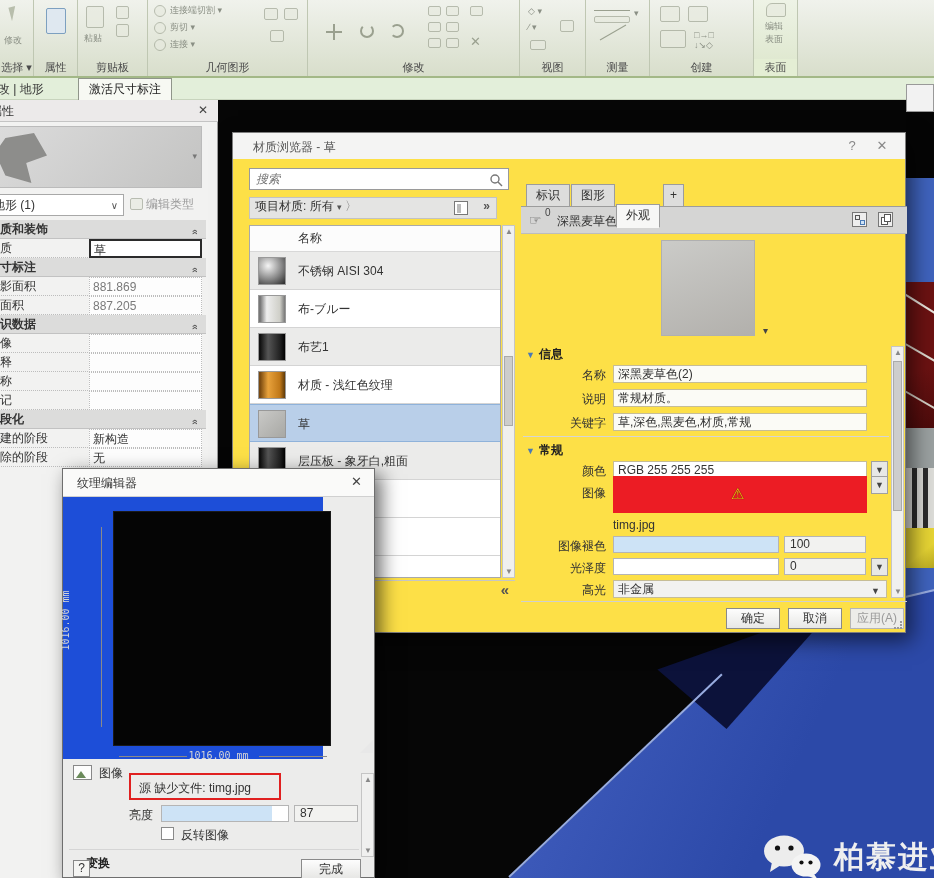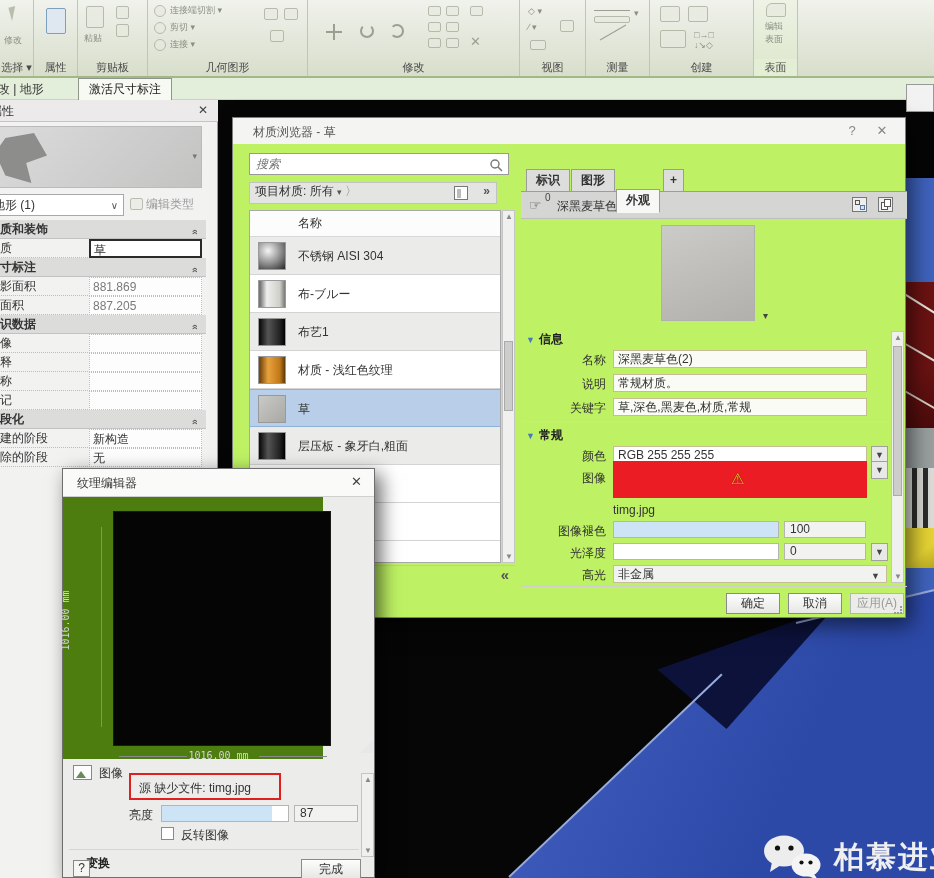--- a/index.html
+++ b/index.html
@@ -51,21 +51,21 @@
   .prow{position:absolute;left:0;width:222px;height:19px;line-height:18px;}
   .prow .plab{position:absolute;left:4px;top:0;width:100px;height:19px;overflow:hidden;white-space:nowrap;border-bottom:1px dotted #bdbdbd;}
   .prow .pval{position:absolute;left:105px;top:0;width:113px;height:19px;border:1px dotted #bdbdbd;background:#fdfdfd;padding-left:3px;overflow:hidden;white-space:nowrap;}
   .phead{position:absolute;left:0;width:222px;height:19px;background:#dcdcdb;border-bottom:1px solid #c2c2c2;font-weight:bold;line-height:18px;}
   .phead .plab{padding-left:4px;}
   .chev{position:absolute;right:8px;top:3px;font-size:10px;color:#555;transform:rotate(-90deg);display:inline-block;}
   .pval.strong{border:2px solid #2b2b2b;background:#fff;}
   .pval.grey{color:#7a7a7a;}
 
   
-  #matDlg{left:232px;top:117px;width:674px;height:501px;background:#bef264;border:1px solid #7e7e7e;box-shadow:6px 8px 20px rgba(0,0,0,.55);font-size:12px;color:#333;}
+  #matDlg{left:232px;top:132px;width:674px;height:501px;background:#fde047;border:1px solid #7e7e7e;box-shadow:6px 8px 20px rgba(0,0,0,.55);font-size:12px;color:#333;}
   #matTitle{left:0;top:0;width:672px;height:26px;background:#f4f4f3;}
   #matTitleText{left:20px;top:6px;color:#555;}
   .winbtn{position:absolute;top:4px;width:22px;height:18px;text-align:center;color:#888;font-size:13px;line-height:18px;}
   #searchBox{left:16px;top:35px;width:260px;height:22px;background:#fff;border:1px solid #9a9a9a;}
   #searchInput{position:absolute;left:4px;top:1px;width:225px;height:18px;border:none;outline:none;font-style:italic;font-size:12px;color:#666;background:transparent;}
   #filterRow{left:16px;top:64px;width:248px;height:22px;background:#e4e4e3;border:1px solid #c2c2c2;line-height:16px;}
   #matList{left:16px;top:92px;width:252px;height:353px;background:#fff;border:1px solid #a9a9a9;overflow:hidden;}
   #listHeader{left:0;top:0;width:250px;height:26px;background:#fcfcfc;border-bottom:1px solid #d8d8d8;line-height:25px;}
   .mrow{position:absolute;left:0;width:250px;height:38px;border-bottom:1px solid #d4d4d4;}
   .mrow.alt{background:#ebebea;}
@@ -75,21 +75,21 @@
   .th-sphere{background:radial-gradient(circle at 35% 30%,#f5f5f5,#888 55%,#333 95%);}
   .th-cyl-white{background:linear-gradient(90deg,#777 5%,#eee 30%,#cfcfc8 80%,#777);}
   .th-cyl-dark{background:linear-gradient(90deg,#111 5%,#555 35%,#222 80%,#000);}
   .th-cyl-orange{background:linear-gradient(90deg,#7a4a10 5%,#e8a23c 35%,#c07818 80%,#5e3a08);}
   .th-flat{background:linear-gradient(135deg,#c9c9c7,#a8a8a4);}
   #listScroll{left:269px;top:92px;width:13px;height:353px;background:#f0f0ef;border:1px solid #c5c5c5;}
   .scrollThumb{position:absolute;left:1px;width:9px;background:#cdcdcc;border:1px solid #aaa;}
   #collapseBar{left:16px;top:447px;width:266px;height:20px;border-top:1px solid #c5c5c5;}
   #collapseBtn{position:absolute;right:6px;top:0px;font-size:15px;color:#555;font-weight:bold;}
 
-  #tabsRow{left:288px;top:48px;width:386px;height:26px;border-bottom:1px solid #9c9c9c;font-weight:bold;}
+  #tabsRow{left:288px;top:48px;width:386px;height:26px;border-bottom:1px solid #9c9c9c;}
   .tab{position:absolute;top:3px;height:23px;padding:0 9px;background:#dddddc;border:1px solid #9c9c9c;line-height:21px;}
   .tab.active{background:#f7f7f6;height:24px;border-bottom:1px solid #f7f7f6;z-index:2;}
   #assetBar{left:288px;top:74px;width:386px;height:27px;background:#d5d5d4;border-bottom:1px solid #bdbdbd;}
   #assetName{position:absolute;left:36px;top:6px;}
   #usesHand{position:absolute;left:8px;top:5px;color:#555;font-size:14px;}
   #usesNum{position:absolute;left:24px;top:0px;font-size:10px;color:#444;}
   .minibox{position:absolute;top:5px;width:15px;height:15px;border:1px solid #777;background:#eee;}
   #preview{left:428px;top:107px;width:94px;height:96px;background:linear-gradient(160deg,#cbcbc8,#b2b0ac);border:1px solid #b0b0b0;}
   #prevCaret{left:530px;top:192px;color:#444;font-size:10px;}
   .sectionHead{position:absolute;font-weight:bold;color:#222;}
@@ -104,21 +104,21 @@
   .valbox{position:absolute;left:551px;width:82px;height:17px;background:#f2f2f0;border:1px solid #b5b5b5;padding-left:5px;line-height:15px;}
   #rpScroll{left:658px;top:213px;width:13px;height:252px;background:#f0f0ef;border:1px solid #c5c5c5;}
   .sArrow{position:absolute;left:2px;font-size:8px;color:#888;}
   #dlgBtns{left:288px;top:468px;width:386px;height:33px;border-top:1px solid #cfcfcf;}
   .dbtn{position:absolute;top:6px;width:54px;height:21px;background:linear-gradient(#fdfdfd,#e7e7e5);border:1px solid #8a8a8a;text-align:center;line-height:19px;}
   .dbtn.disabled{color:#9a9a9a;border-color:#b5b5b5;background:#ecece9;}
 
   
   #texDlg{left:62px;top:468px;width:313px;height:410px;background:#ececeb;border:1px solid #6e6e6e;box-shadow:6px 6px 18px rgba(0,0,0,.6);font-size:12px;color:#333;}
   #texTitle{left:0;top:0;width:311px;height:28px;background:#fafaf9;border-bottom:1px solid #d0d0d0;}
-  #texDark{left:0;top:28px;width:260px;height:262px;background:#4d7c0f;}
+  #texDark{left:0;top:28px;width:260px;height:262px;background:#1d4ed8;}
   #texImg{left:50px;top:14px;width:218px;height:235px;background:#050505;border:1px solid #1a1a1a;}
   #vdim{left:-28px;top:118px;transform:rotate(-90deg);transform-origin:center;color:#d5d5d5;font-size:10px;font-family:"DejaVu Sans Mono",monospace;white-space:nowrap;}
   #vline{left:38px;top:30px;width:1px;height:200px;background:#8a8a8a;}
   #hdim{left:0px;top:253px;width:311px;text-align:center;color:#d5d5d5;font-size:10px;font-family:"DejaVu Sans Mono",monospace;}
   .hline{position:absolute;top:259px;height:1px;background:#8a8a8a;}
   #texResize{left:297px;top:243px;width:0;height:0;border-left:13px solid transparent;border-bottom:13px solid #e8e8e8;}
   #imgIcon{left:10px;top:296px;width:19px;height:15px;background:#fdfdfd;border:1px solid #888;}
   #imgIcon:before{content:"";position:absolute;left:2px;top:5px;width:0;height:0;border-left:5px solid transparent;border-right:5px solid transparent;border-bottom:7px solid #6a8a5a;}
   #redBox{left:66px;top:304px;width:152px;height:27px;border:2px solid #e02020;}
   #srcText{position:absolute;left:8px;top:5px;white-space:nowrap;}

